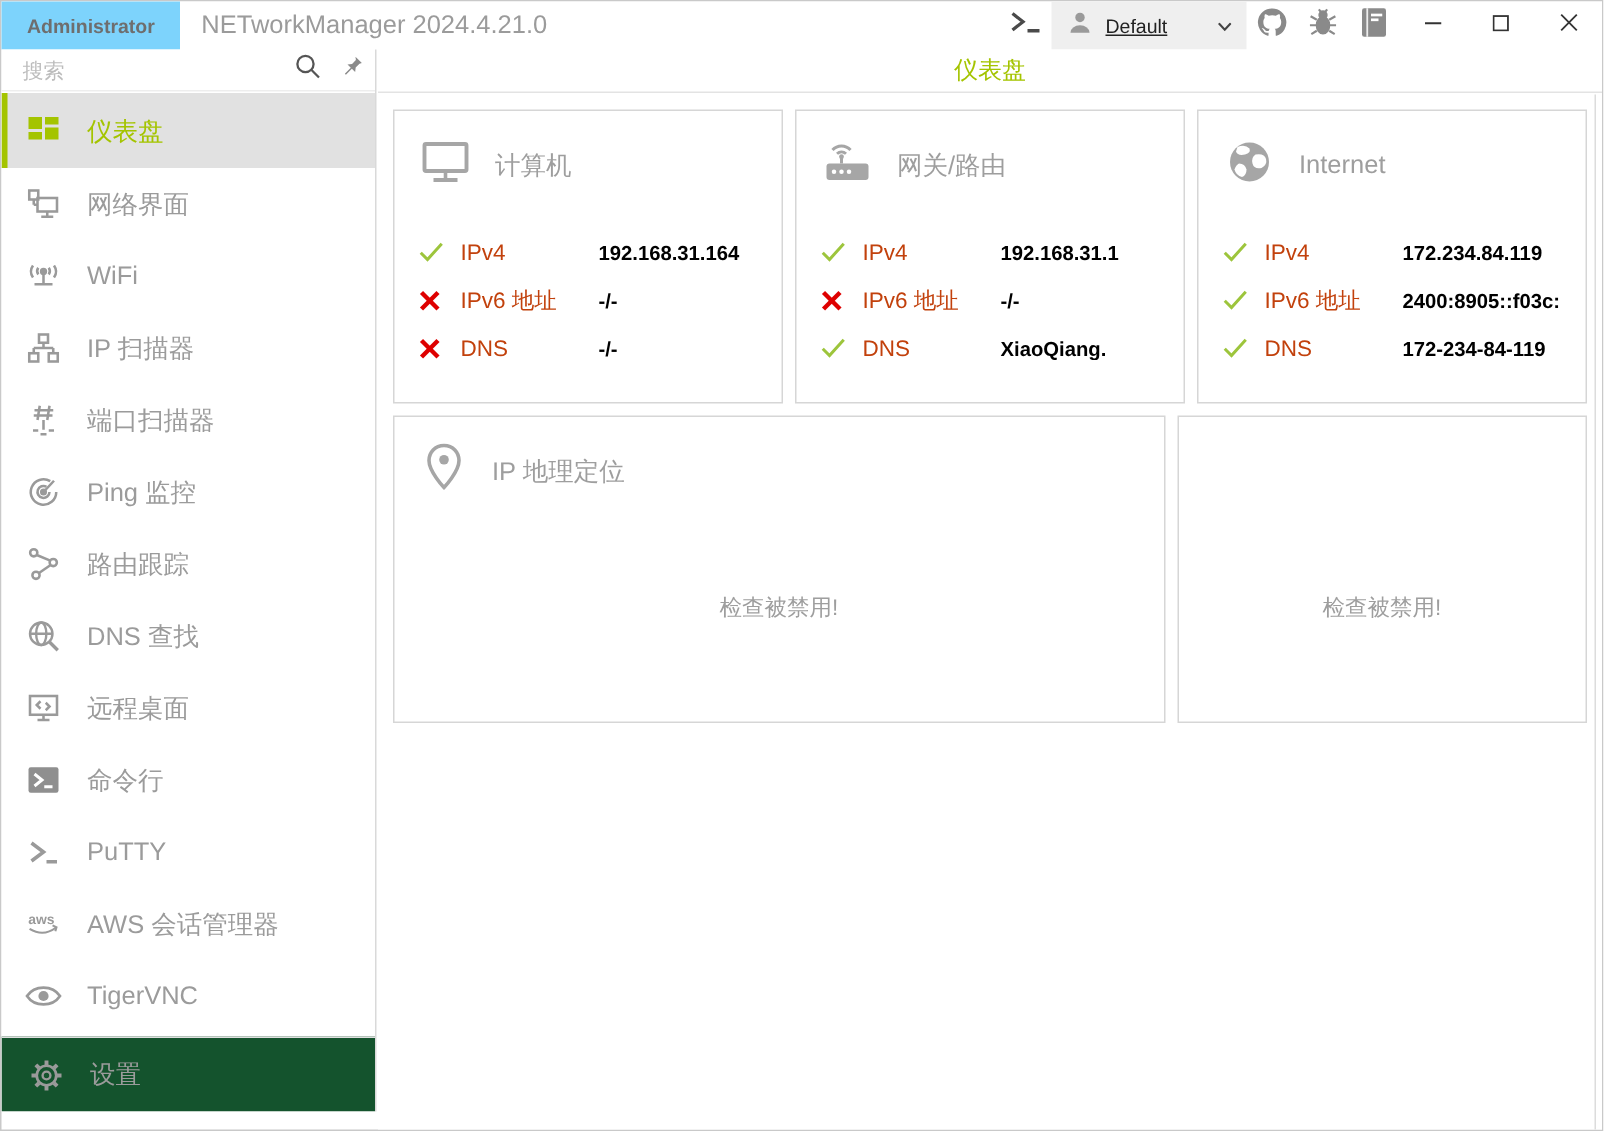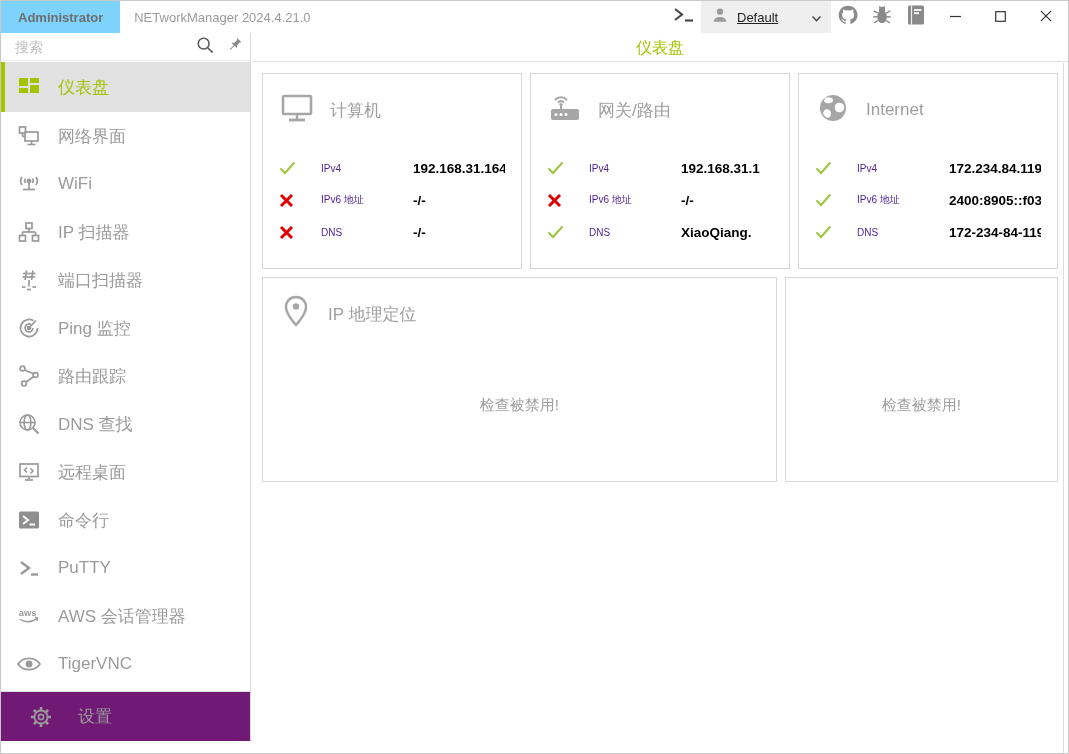--- a/index.html
+++ b/index.html
@@ -6,55 +6,55 @@
   html,body { width:1069px; height:754px; }
   body {
     font-family:"Liberation Sans","DejaVu Sans",sans-serif;
     background:#ffffff; color:#222; overflow:hidden; position:relative;
   }
   .window { position:absolute; inset:0; border:1px solid #c9c9c9; background:#fff; }
 
   
   .titlebar { position:absolute; top:0; left:0; right:0; height:32px; background:#fff; display:flex; align-items:stretch; }
   .admin-badge { background:#7dd3fc; color:#6e6e6e; font-size:13px; font-weight:bold; display:flex; align-items:center; padding:0 17px; }
-  .app-title { color:#9b9b9b; font-size:13px; display:flex; align-items:center; margin-left:14px; }
+  .app-title { color:#9b9b9b; font-size:17px; display:flex; align-items:center; margin-left:14px; }
   .titlebar-right { position:absolute; right:0; top:0; height:32px; display:flex; align-items:stretch; }
   .tb-btn { width:34px; display:flex; align-items:center; justify-content:center; cursor:default; }
   .profile-box { background:#efefef; display:flex; align-items:center; padding:8px 10px; gap:8px; min-width:130px;text-decoration:underline; }
   .profile-label { font-size:13px; color:#222; flex:1; }
   .win-btn { width:45px; display:flex; align-items:center; justify-content:center; }
 
   
   .sidebar { position:absolute; top:32px; left:0; width:250px; bottom:12px; background:#fff; border-right:1px solid #d9d9d9; }
   .search-row { height:28px; display:flex; align-items:center; padding:0 8px 0 12px; border-bottom:1px solid #ededed; position:relative; }
   .caret-bar { width:1px; height:16px; background:#222; margin-right:2px; }
   .search-input { border:none; outline:none; flex:1; font-size:14px; color:#444; background:transparent; font-family:inherit; }
   .search-input::placeholder { color:#bdbdbd; }
   .search-icons { display:flex; align-items:center; gap:12px; padding-right:4px; }
 
   .menu { position:absolute; top:29px; left:0; right:0; bottom:0; overflow:hidden; }
   .menu-item { height:48px; display:flex; align-items:center; gap:16px; padding-left:15px; color:#9b9b9b; font-size:17px; cursor:default; }
   .menu-item .mi-icon { width:26px; height:26px; display:flex; align-items:center; justify-content:center; flex:0 0 26px; }
   .menu-item.selected { height:50px; background:#e1e1e1; color:#a4c400; border-left:4px solid #a4c400; padding-left:11px; }
-  .settings-row { position:absolute; bottom:0; left:0; right:0; height:50px; background:#701a75; border-top:1px solid #dfdfdf; display:flex; align-items:center; gap:24px; padding-left:27px; color:#9b9b9b; font-size:17px; }
+  .settings-row { position:absolute; bottom:0; left:0; right:0; height:50px; background:#14532d; border-top:1px solid #dfdfdf; display:flex; align-items:center; gap:16px; padding-left:17px; color:#9b9b9b; font-size:17px; }
   .settings-row .mi-icon { width:26px; height:26px; display:flex; align-items:center; justify-content:center; }
 
   
   .main { position:absolute; top:32px; left:251px; right:0; bottom:0; background:#fff; }
   .main-header { height:29px; line-height:29px; text-align:center; color:#a4c400; font-size:16px; border-bottom:1px solid #e3e3e3; }
   .content { position:absolute; top:30px; left:0; right:0; bottom:0; padding:10px; }
   .cards-row { display:flex; gap:8px; margin-bottom:8px; }
   .card { border:1px solid #d6d6d6; background:#fff; width:280px; height:196px; padding:14px 16px; position:relative; overflow:hidden; }
   .card.tall { height:205px; }
   .card.wide { width:528px; }
   .card-header { display:flex; align-items:center; gap:15px; color:#9e9e9e; font-size:17px; height:44px; }
   .card-rows { margin-top:20px; }
   .c-row { display:flex; align-items:center; height:32px; }
   .c-status { width:20px; display:flex; align-items:center; }
-  .c-label { width:92px; margin-left:22px; font-size:10px; color:#4c1d95; white-space:nowrap; }
+  .c-label { width:92px; margin-left:8px; font-size:15px; color:#c2410c; white-space:nowrap; }
   .c-value { font-size:13.5px; font-weight:bold; color:#000; white-space:nowrap; overflow:hidden; flex:1; }
   .disabled-msg { position:absolute; top:58%; left:0; right:0; text-align:center; color:#9e9e9e; font-size:15px; }
   .scroll-line { position:absolute; top:30px; bottom:0; right:4px; width:1px; background:#dcdcdc; }
 </style>
 </head>
 <body>
 
 <div class="window">
 
   <div class="titlebar">

